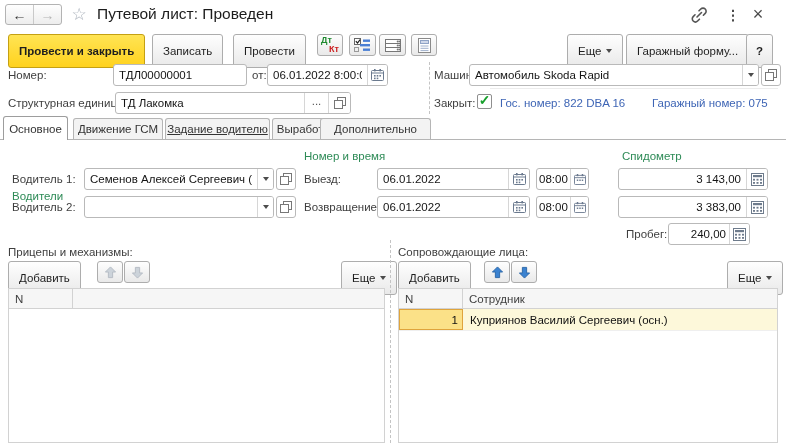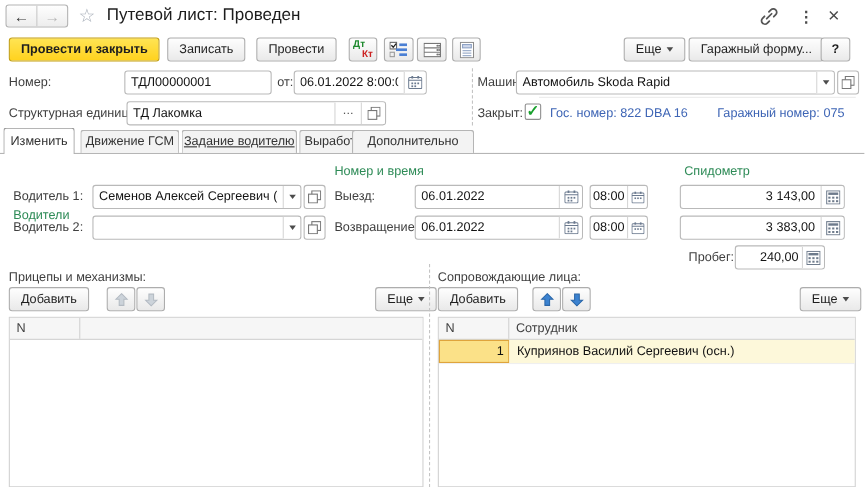--- a/index.html
+++ b/index.html
@@ -5,21 +5,21 @@
   * {box-sizing:border-box;margin:0;padding:0;}
   html,body {width:786px;height:443px;}
   body {position:relative;overflow:hidden;background:#fff;
         font-family:"Liberation Sans",sans-serif;font-size:11.5px;color:#333;}
   .abs {position:absolute;}
   .lbl {position:absolute;color:#3f3f3f;white-space:nowrap;}
   .blue {color:#3e65b5;}
   .green {color:#2e8b57;}
   
   .btn {position:absolute;display:flex;align-items:center;justify-content:center;
-        height:22px;padding:4px 10px;border:1px solid #adadad;border-radius:3px;
+        height:22px;padding:16px 10px;border:1px solid #adadad;border-radius:3px;
         background:linear-gradient(#fefefe,#e9e9e9);font-size:11.5px;color:#1e1e1e;
         white-space:nowrap;cursor:default;}
   .btn-yellow {background:linear-gradient(#ffe454,#ffd21e);border-color:#c4a013;font-weight:bold;}
   .ibtn {padding:0;}
   .dd {width:0;height:0;border-left:3.5px solid transparent;border-right:3.5px solid transparent;
        border-top:4px solid #4c4c4c;display:inline-block;margin-left:5px;}
   
   .fld {position:absolute;display:flex;height:22px;border:1px solid #b9b9b9;border-radius:3px;
         background:#fff;overflow:hidden;align-items:stretch;}
   .fld input {border:none;outline:none;flex:1;min-width:0;padding:0 5px;font:inherit;
@@ -200,21 +200,21 @@
 
 <div class="abs" style="left:490px;top:88px;width:288px;height:1px;background:#ececec;"></div>
 <div class="lbl" style="left:434px;top:97px;">Закрыт:</div>
 <div class="cb" style="left:477px;top:94px;">
   <span class="mark">✓</span>
 </div>
 <div class="lbl blue" style="left:500px;top:97px;">Гос. номер: 822 DBA 16</div>
 <div class="lbl blue" style="left:652px;top:97px;">Гаражный номер: 075</div>
 
 <div class="tabline"></div>
-<div class="tab active" style="left:3px;width:65px;">Изменить</div>
+<div class="tab active" style="left:3px;width:65px;">Основное</div>
 <div class="tab" style="left:73px;width:90px;">Движение ГСМ</div>
 <div class="tab" style="left:165px;width:105px;text-decoration:underline;">Задание водителю</div>
 <div class="tab" style="left:272px;width:68px;">Выработка</div>
 <div class="tab" style="left:320px;width:111px;">Дополнительно</div>
 
 <div class="lbl green" style="left:12px;top:150px;margin-top:40px;">Водители</div>
 <div class="lbl" style="left:12px;top:173px;">Водитель 1:</div>
 <div class="fld" style="left:84px;top:168px;width:190px;">
   <input value="Семенов Алексей Сергеевич (осн" style="">
   <span class="seg" style="width:16px;">

